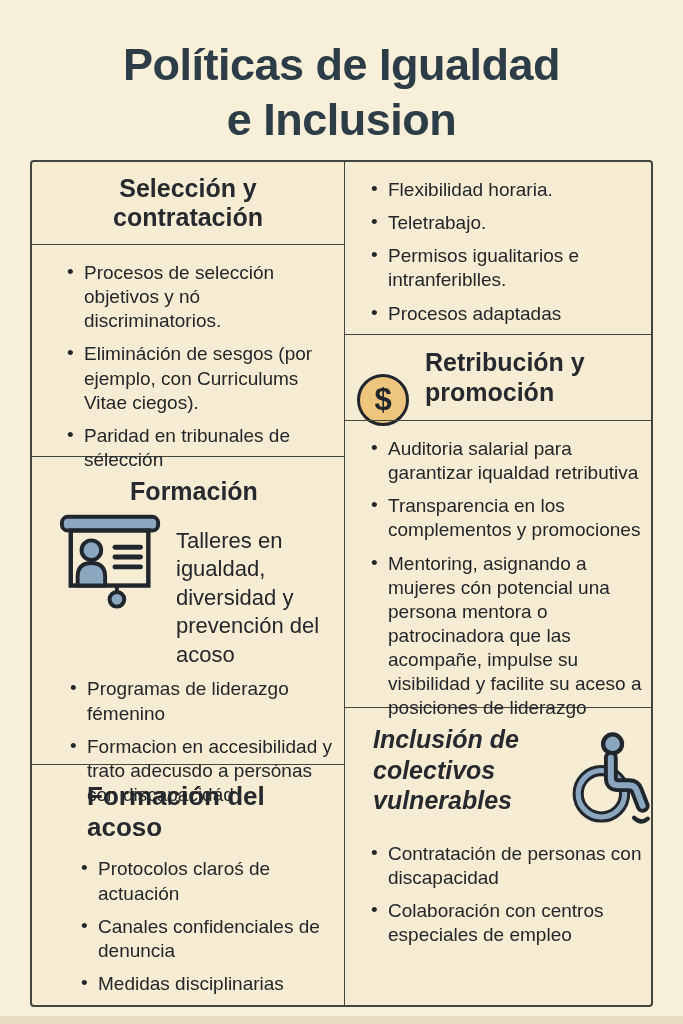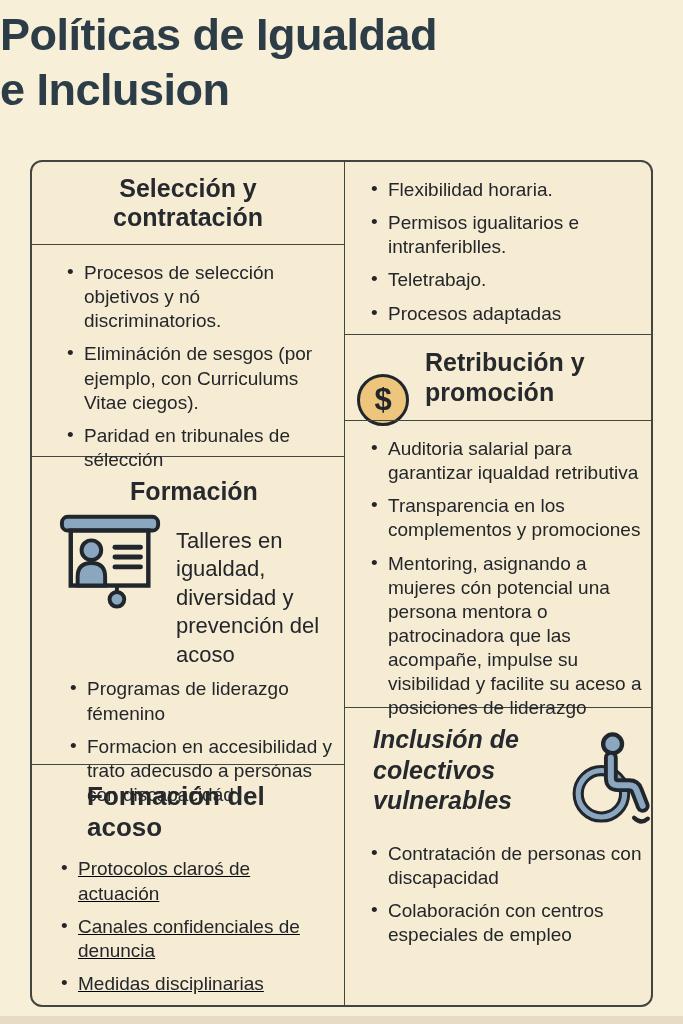--- a/index.html
+++ b/index.html
@@ -15,26 +15,26 @@
     --bottom_shade:#e7dcc3;
   }
   *{margin:0;padding:0;box-sizing:border-box;}
   html,body{background:#ffffff;}
   body{font-family:"Liberation Sans","DejaVu Sans",sans-serif;}
   .page{
     position:relative;width:683px;height:1024px;overflow:hidden;
     background:var(--background);
   }
   .page-title{
-    margin-top:8px;color:var(--title);
+    margin-top:38px;text-align:center;color:var(--title);
     font-size:45px;font-weight:bold;line-height:1.22;letter-spacing:-.5px;
   }
   .board{
     position:absolute;left:30px;top:160px;width:623px;height:847px;
-    border:2px solid var(--border);border-radius:12px;background:var(--panel);
+    border:2px solid var(--border);border-radius:4px;background:var(--panel);
     display:flex;overflow:hidden;
   }
   .col{display:flex;flex-direction:column;}
   .col.left{width:313px;border-right:1.5px solid var(--border);}
   .col.right{flex:1;}
   .sec{border-top:1.5px solid var(--border);}
   .sec:first-child{border-top:none;}
   .head-sec{display:flex;align-items:center;justify-content:center;height:85px;padding:0 26px;}
   .head-sec h2{text-align:center;}
   h2{font-size:25px;font-weight:bold;color:var(--heading);line-height:1.18;}
@@ -51,21 +51,21 @@
   .sec-formacion{height:308px;padding-left:12px;}
   .sec-formacion h2{text-align:center;margin-top:20px;}
   .icon-row{display:flex;padding:4px 10px 0 14px;}
   .icon-row .lead{
     font-size:22px;line-height:1.3;color:var(--text);
     margin:16px 0 0 10px;width:182px;
   }
   .sec-formacion ul{margin-top:8px;padding:0 6px 0 25px;}
   .sec-prevencion{flex:1;}
   .sec-prevencion h2{font-size:26px;padding:16px 20px 0 55px;line-height:1.2;}
-  .sec-prevencion ul{margin-top:14px;padding:0 8px 0 28px;text-decoration:underline;}
+  .sec-prevencion ul{margin-top:14px;padding:0 8px 0 48px;}
   
   .sec-conciliacion-body{height:172px;padding:16px 6px 0 25px;}
   .sec-retribucion-head{height:86px;display:flex;align-items:center;padding:0 8px 0 12px;}
   .coin{
     width:52px;height:52px;border-radius:50%;flex:0 0 auto;
     background:var(--coin_fill);border:3.5px solid var(--icon_stroke);
     display:flex;align-items:center;justify-content:center;
     font-size:31px;font-weight:bold;color:var(--icon_stroke);
     align-self:flex-end;margin-bottom:-6px;
   }
@@ -138,22 +138,22 @@
       </div>
 
     </div>
 
     <div class="col right">
 
 
       <div class="sec sec-conciliacion-body">
         <ul>
           <li>Flexibilidad horaria.</li>
+          <li>Teletrabajo.</li>
           <li>Permisos igualitarios e intranferiblles.</li>
-          <li>Teletrabajo.</li>
           <li>Procesos adaptadas</li>
         </ul>
       </div>
 
       <div class="sec sec-retribucion-head">
         <span class="coin">
             <span>$</span>
           </span>
         <h2>Retribución y promoción</h2>
       </div>

